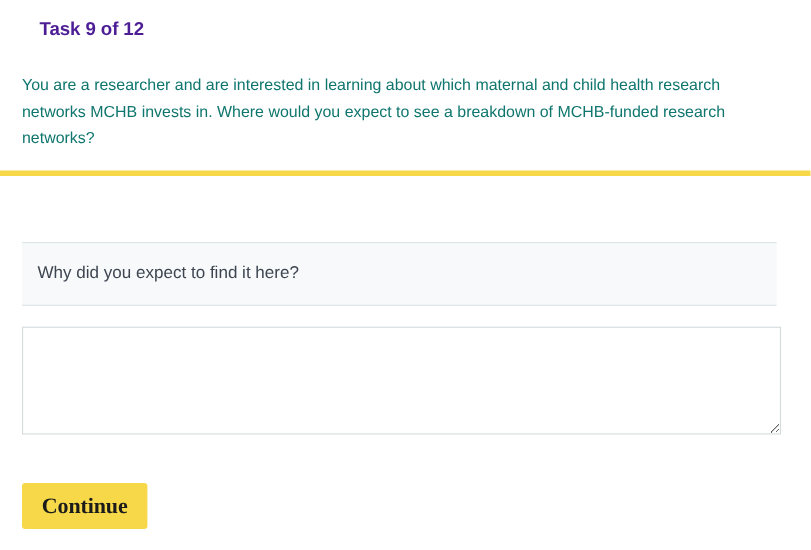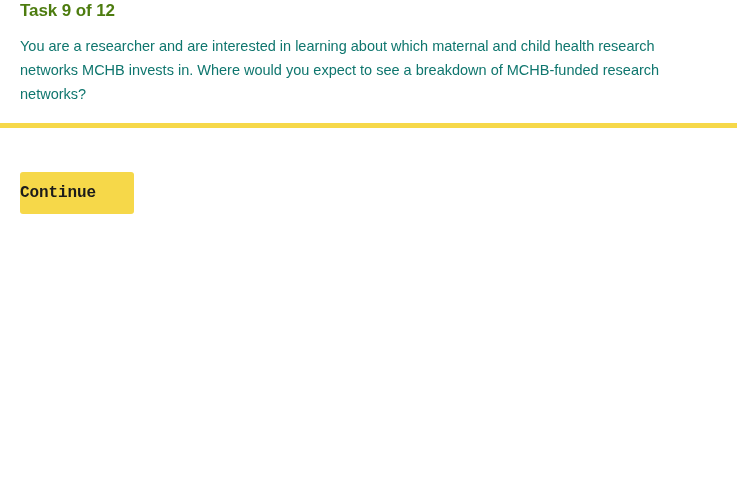--- a/index.html
+++ b/index.html
@@ -20,24 +20,24 @@
     width: 737px;
     height: 500px;
     box-sizing: border-box;
   }
 
   
   .task-header {
     padding: 0 20px;
   }
   .task-title {
-    margin: 0;
+    margin: 16px;
     font-size: 17px;
     font-weight: bold;
-    color: #4d7c0f;
+    color: #4c1d95;
     letter-spacing: -0.1px;
     line-height: 1.3;
   }
   .task-description {
     margin: 0;
     padding-top: 12px;
     font-size: 14.5px;
     color: #0f766e;
     line-height: 24px;
     max-width: 652px;
@@ -99,42 +99,49 @@
   
   .button-row {
     margin: 0 20px;
     padding-top: 44px;
   }
   .continue-button {
     background: #f6d849;
     border: none;
     border-radius: 3px;
     color: #1b1b1b;
-    font-family: Liberation Mono, monospace;
-    font-size: 16px;
+    font-family: Liberation Serif, serif;
+    font-size: 20px;
     font-weight: bold;
     padding: 0;
     width: 114px;
     height: 42px;
     line-height: 42px;
-    text-align: left;
+    text-align: center;
     cursor: pointer;
     letter-spacing: -0.1px;
   }
 </style>
 </head>
 <body>
 
 <div class="page">
 
   <div class="task-header">
     <h1 class="task-title">Task 9 of 12</h1>
     <p class="task-description">You are a researcher and are interested in learning about which maternal and child health research networks MCHB invests in. Where would you expect to see a breakdown of MCHB-funded research networks?</p>
   </div>
 
   <div class="divider-yellow" style="background: rgb(246, 216, 73);"></div>
 
+  <div class="question-block">
+    <div class="question-label">
+      <span class="question-label-text">Why did you expect to find it here?</span>
+    </div>
+
+    <textarea class="answer-textarea" placeholder="" style=""></textarea>
+  </div>
 
   <div class="button-row">
     <button class="continue-button" style="background: rgb(246, 216, 73);">Continue</button>
   </div>
 
 </div>
 
 </body></html>

